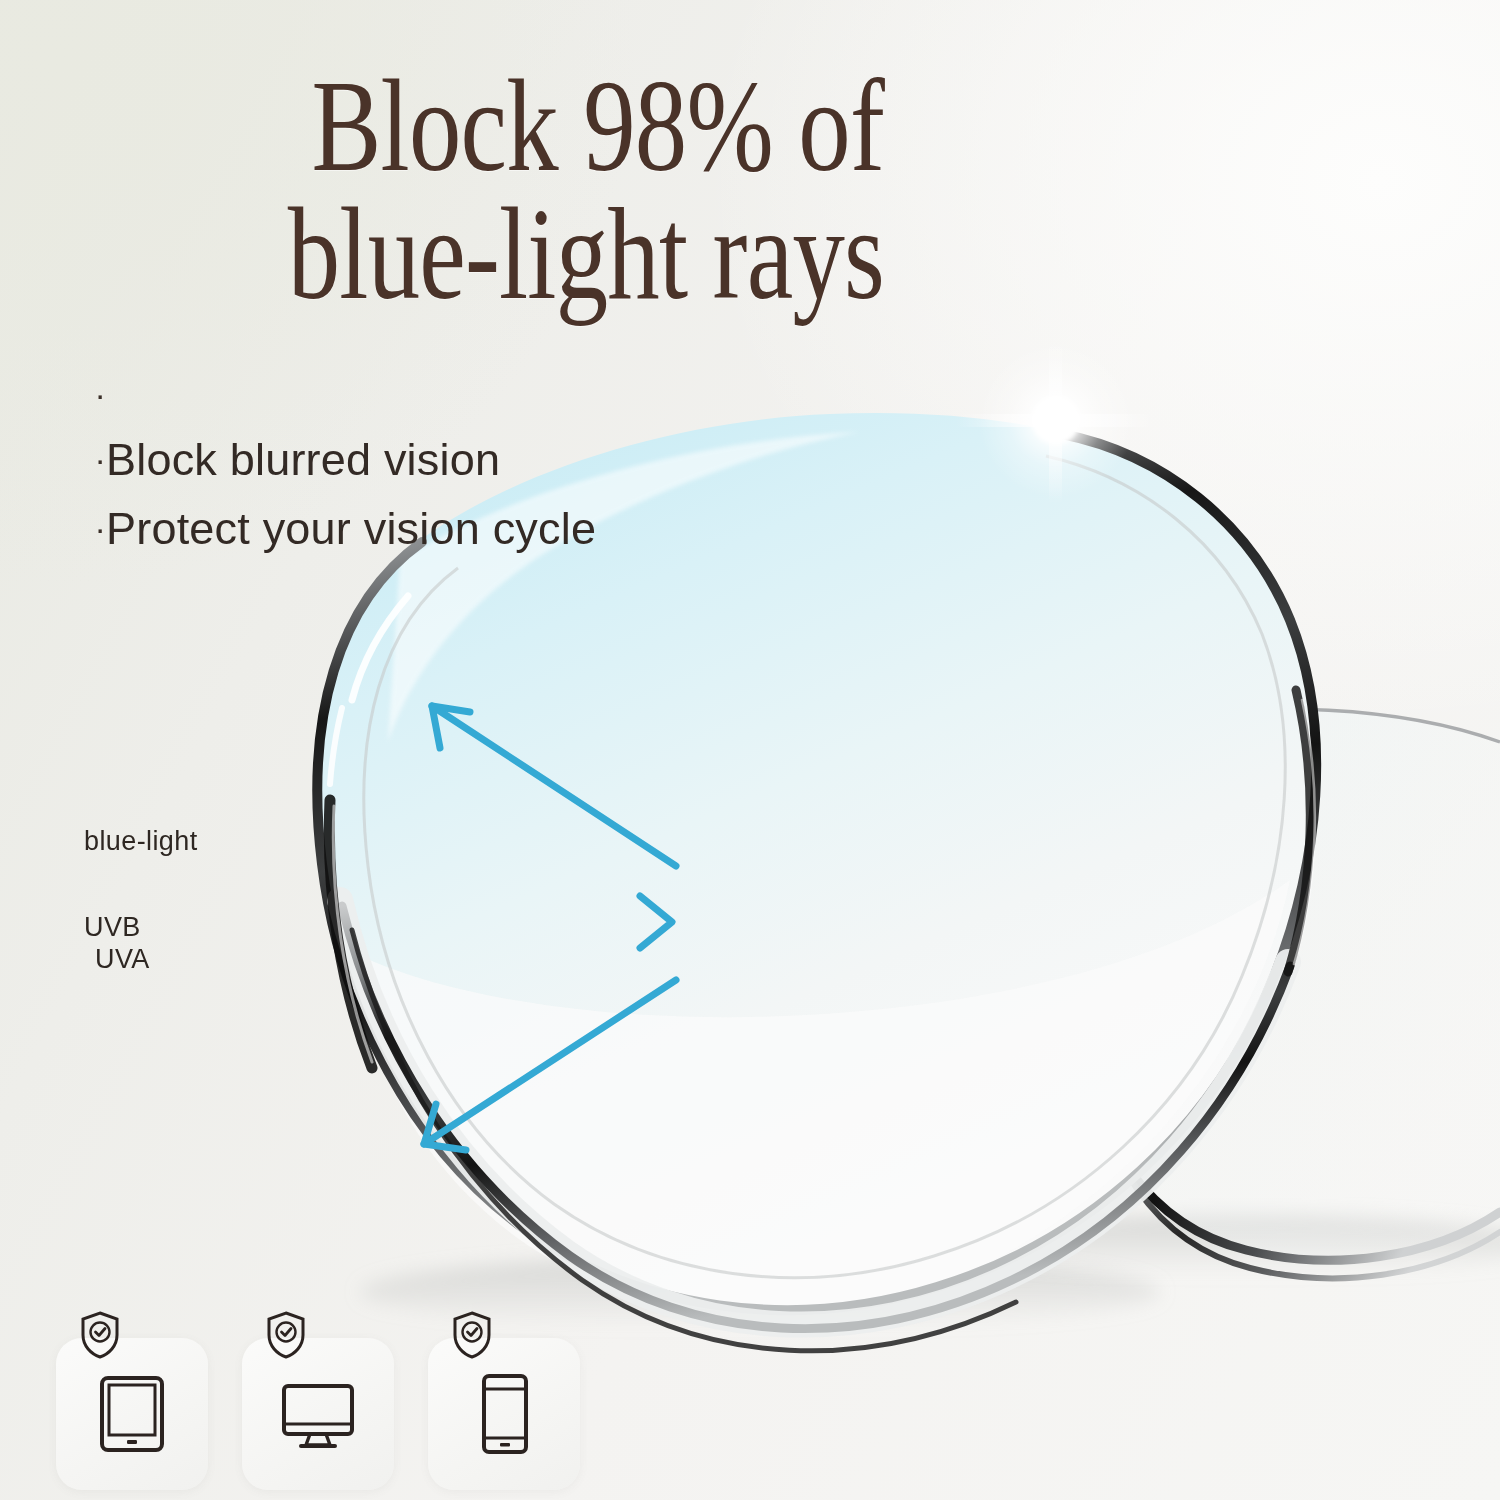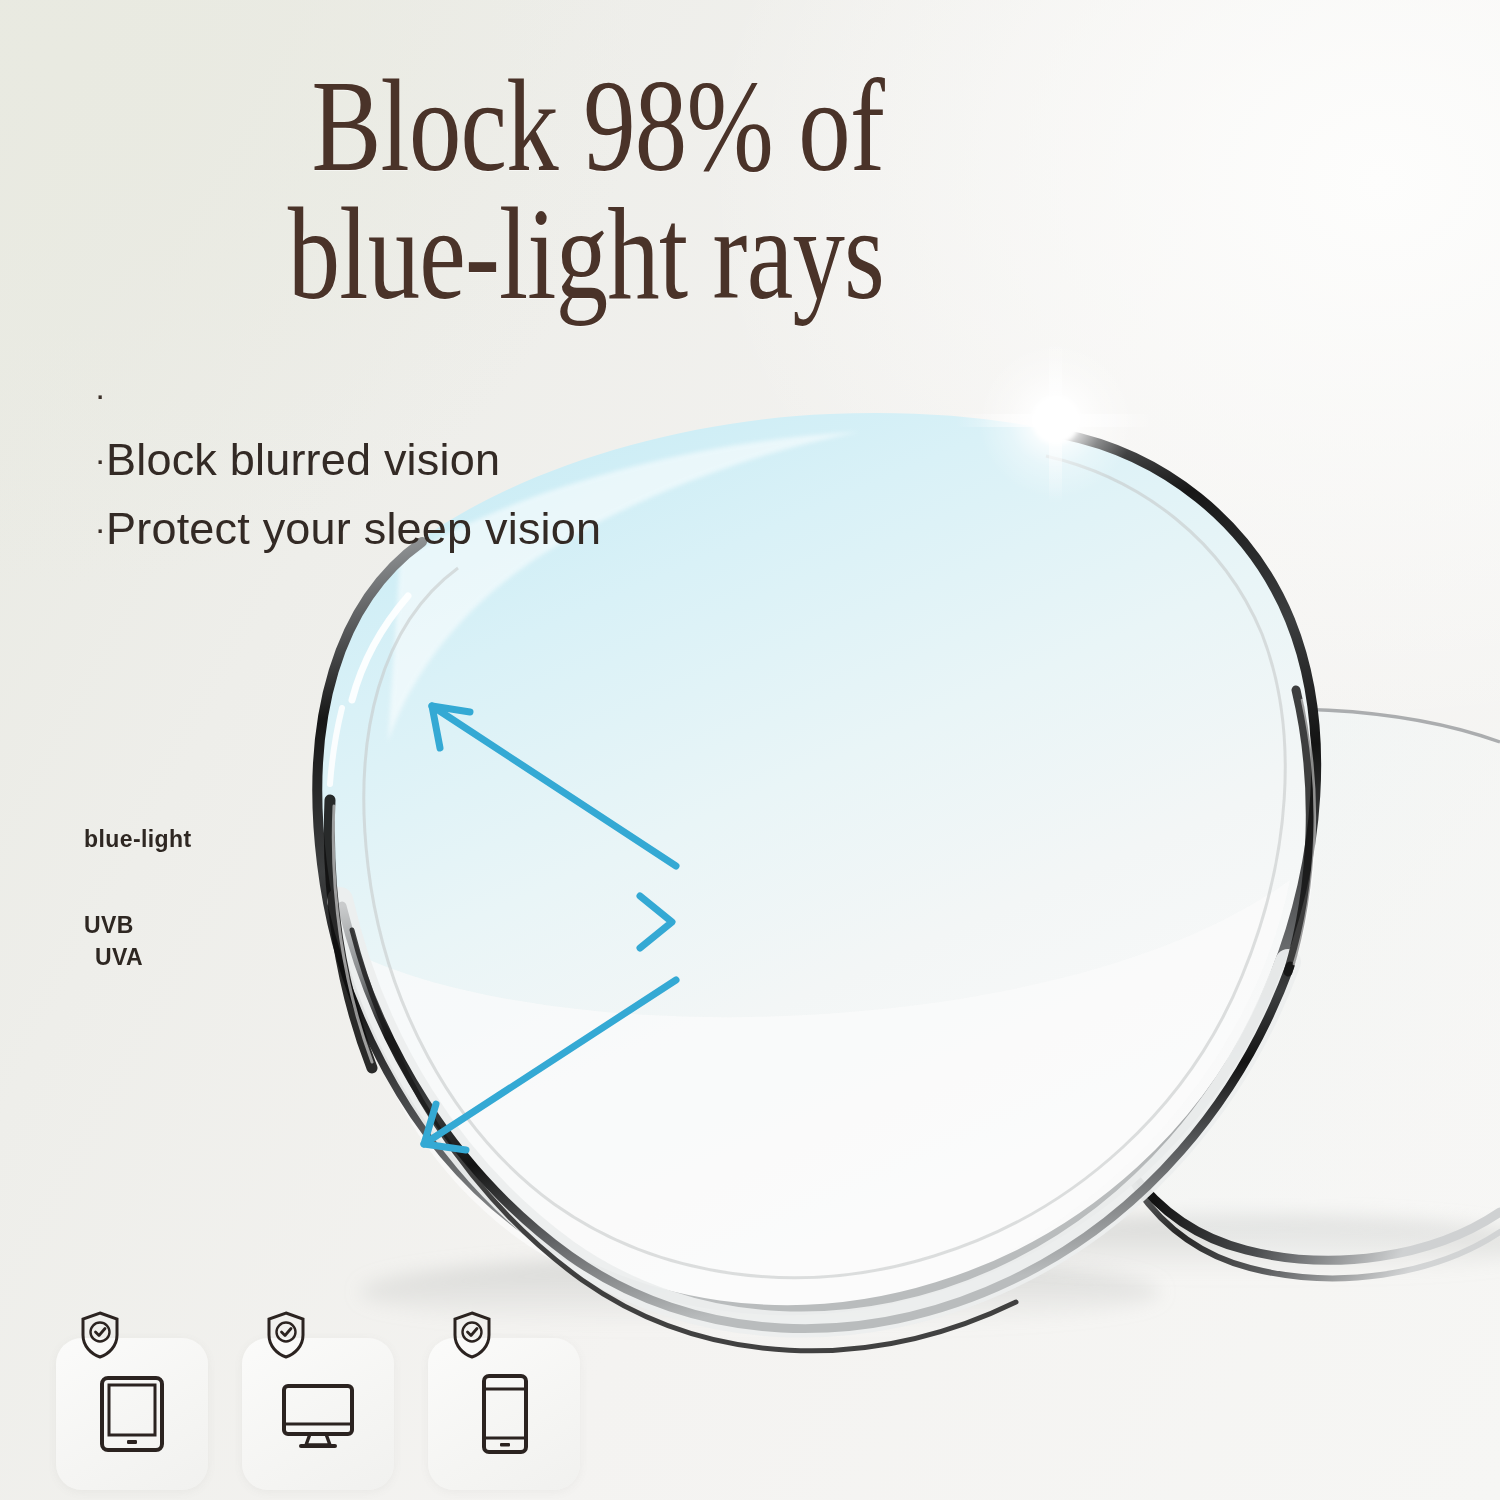--- a/index.html
+++ b/index.html
@@ -60,23 +60,23 @@
     transform:translateY(-4px);
   }
   .bullet-label { font-weight:300; }
 
   
   #lensart { position:absolute; left:0; top:0; width:1500px; height:1500px; }
 
   
   .ray-label {
     position:absolute;
-    font-size:23px;
+    font-size:27px;
     color:#2e2722;
-    font-weight:700;
+    font-weight:400;
     letter-spacing:0.4px;
     white-space:nowrap;
   }
   #lbl-0 { left:84px; top:826px; }
   #lbl-1 { left:84px; top:912px; }
   #lbl-2 { left:95px; top:944px; }
 
   
   .cards { position:absolute; left:56px; top:1338px; display:flex; gap:34px; }
   .card {
@@ -289,21 +289,21 @@
   <div class="bullets">
     <div class="bullet-row">
       <span class="bullet-dot">·</span>
     </div>
     <div class="bullet-row">
       <span class="bullet-dot">·</span>
       <span class="bullet-label">Block blurred vision</span>
     </div>
     <div class="bullet-row">
       <span class="bullet-dot">·</span>
-      <span class="bullet-label">Protect your sleep vision</span>
+      <span class="bullet-label">Protect your vision cycle</span>
     </div>
   </div>
 
   <div class="ray-label" id="lbl-0">blue-light</div>
   <div class="ray-label" id="lbl-1">UVB</div>
   <div class="ray-label" id="lbl-2">UVA</div>
 
   <div class="cards">
 
     <div class="card">

